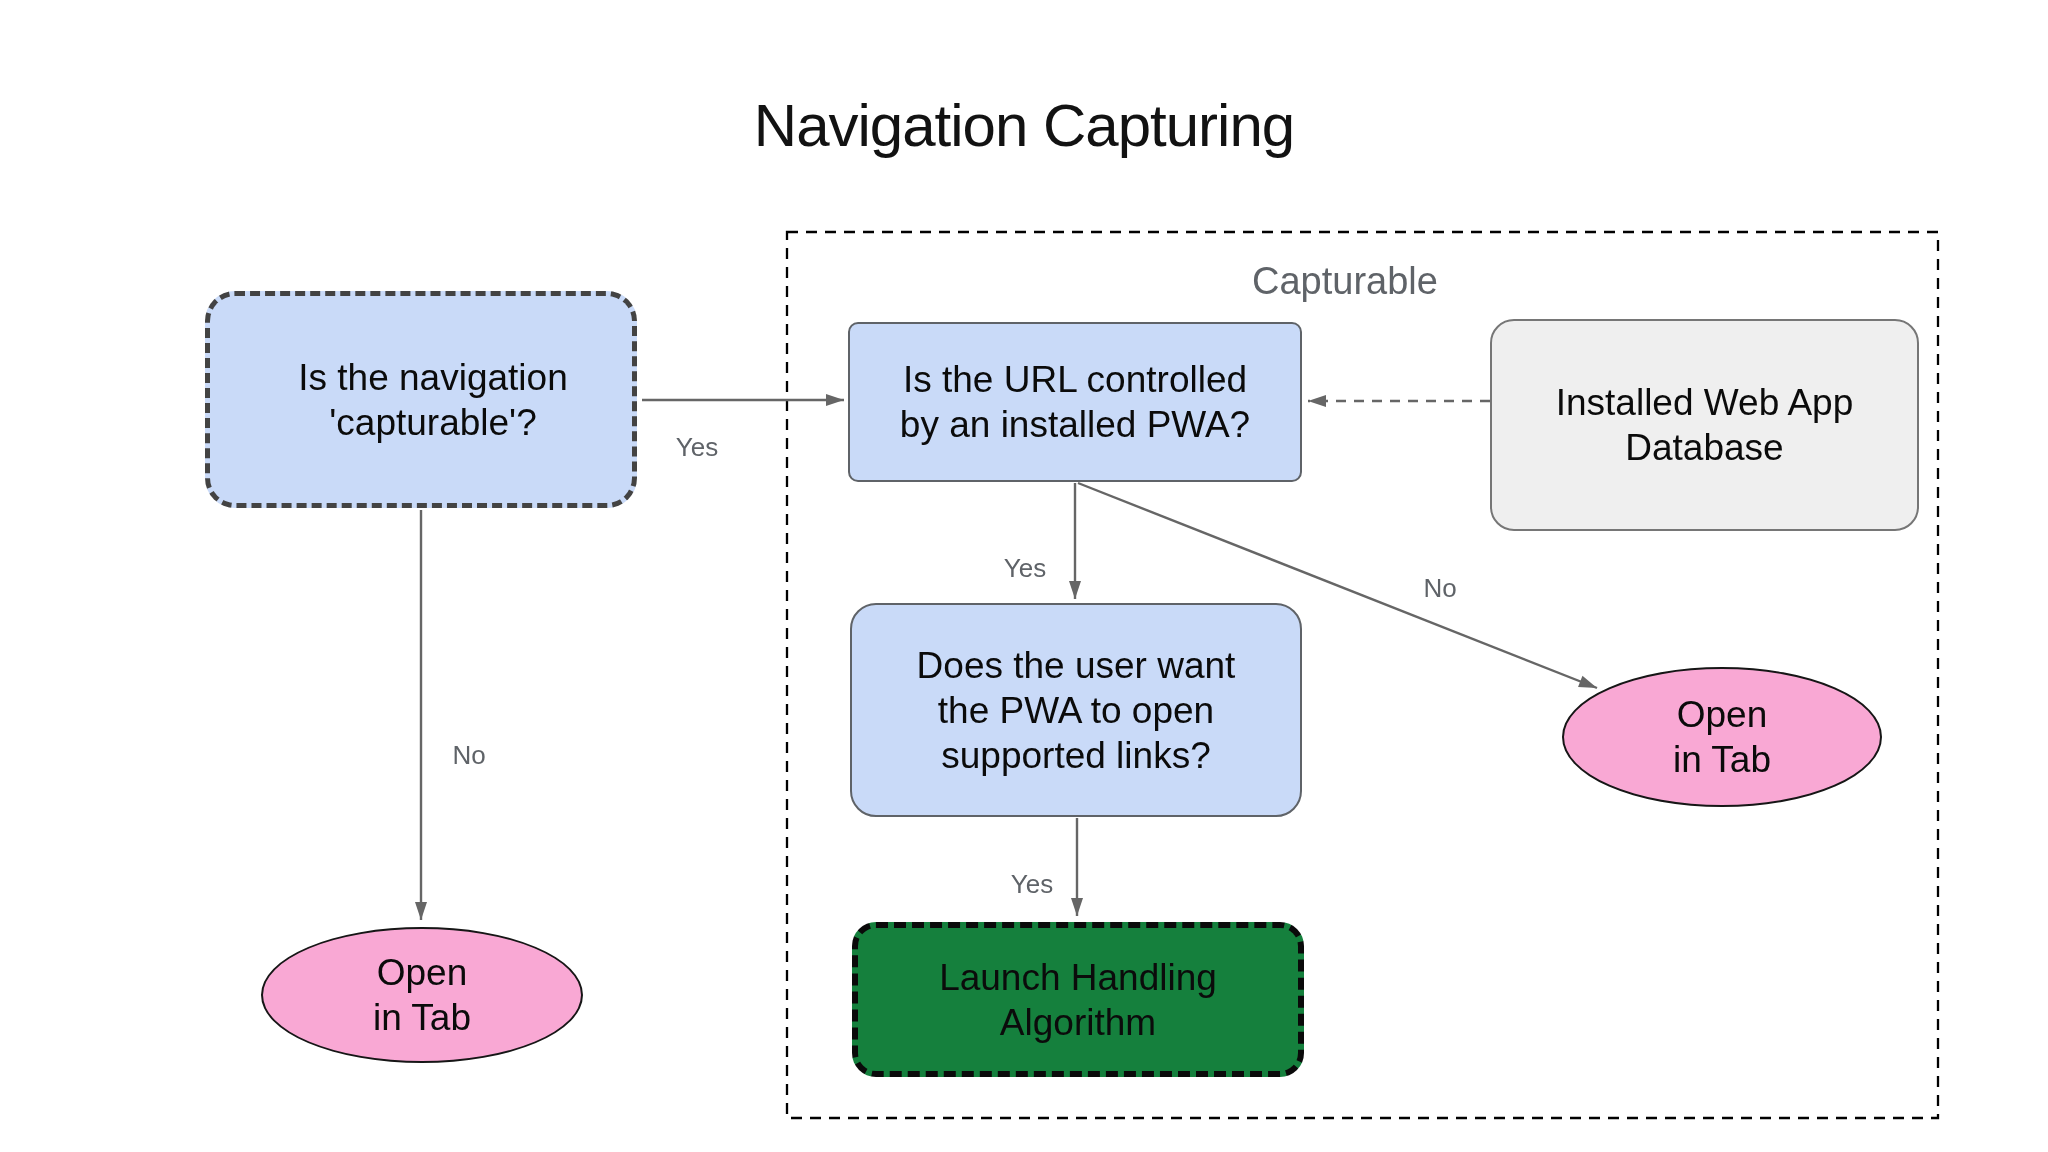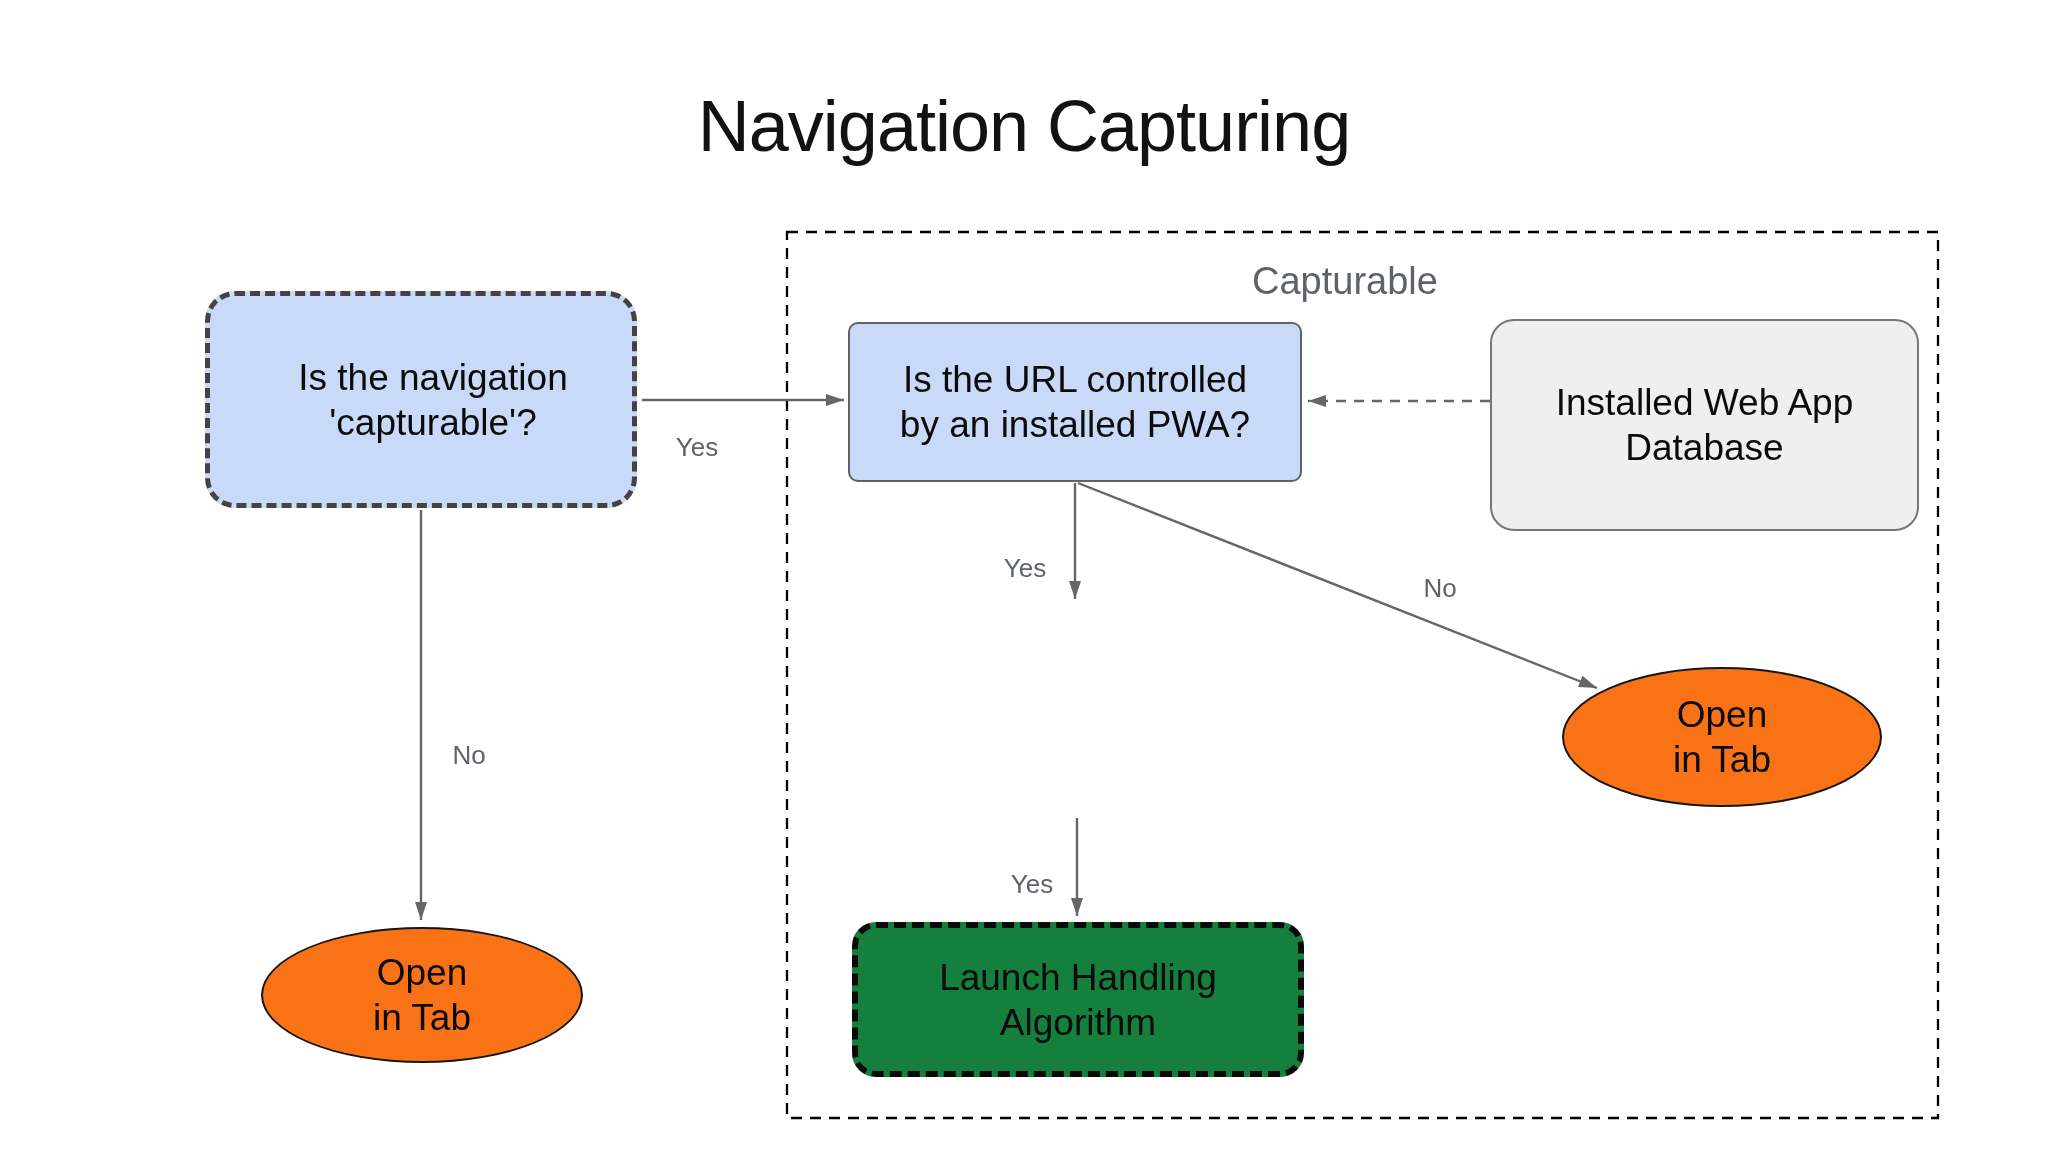--- a/index.html
+++ b/index.html
@@ -6,21 +6,21 @@
   .canvas{
     position:relative;
     width:2048px;height:1152px;
     background:#ffffff;
     overflow:hidden;
     font-family:"Liberation Sans", sans-serif;
   }
   .title{
     position:absolute;left:0;top:84px;width:100%;
     text-align:center;
-    font-size:72px;line-height:84px;
+    font-size:60px;line-height:84px;
     color:#121212;
     letter-spacing:-1px;
   }
   svg.connectors{
     position:absolute;left:0;top:0;width:2048px;height:1152px;
   }
   .node{
     position:absolute;
     display:flex;align-items:center;justify-content:center;
     text-align:center;
@@ -45,21 +45,21 @@
   .node-userwant{
     left:850px;top:603px;width:452px;height:214px;
     border:2px solid #5f6368;border-radius:26px;
   }
   .node-launch{
     left:852px;top:922px;width:452px;height:155px;
     background:#15803d;
     border:6px dashed #0a0a0a;border-radius:24px;
   }
   .ellipse{
-    background:#f97316;
+    background:#f9a8d4;
     border:2.5px solid #161616;
     border-radius:50%;
   }
   .node-tab-left{left:261px;top:927px;width:322px;height:136px;}
   .node-tab-right{left:1562px;top:667px;width:320px;height:140px;}
   .region-label{
     position:absolute;
     transform:translate(-50%,-50%);
     font-size:38px;color:#5f6368;white-space:nowrap;
   }
@@ -108,20 +108,23 @@
 
   <div class="node node-blue node-capturable">Is the navigation
 'capturable'?</div>
 
   <div class="node node-blue node-url">Is the URL controlled
 by an installed PWA?</div>
 
   <div class="node node-database">Installed Web App
 Database</div>
 
+  <div class="node node-blue node-userwant">Does the user want
+the PWA to open
+supported links?</div>
 
   <div class="node node-launch">Launch Handling
 Algorithm</div>
 
   <div class="node ellipse node-tab-left">Open
 in Tab</div>
 
   <div class="node ellipse node-tab-right">Open
 in Tab</div>
 

